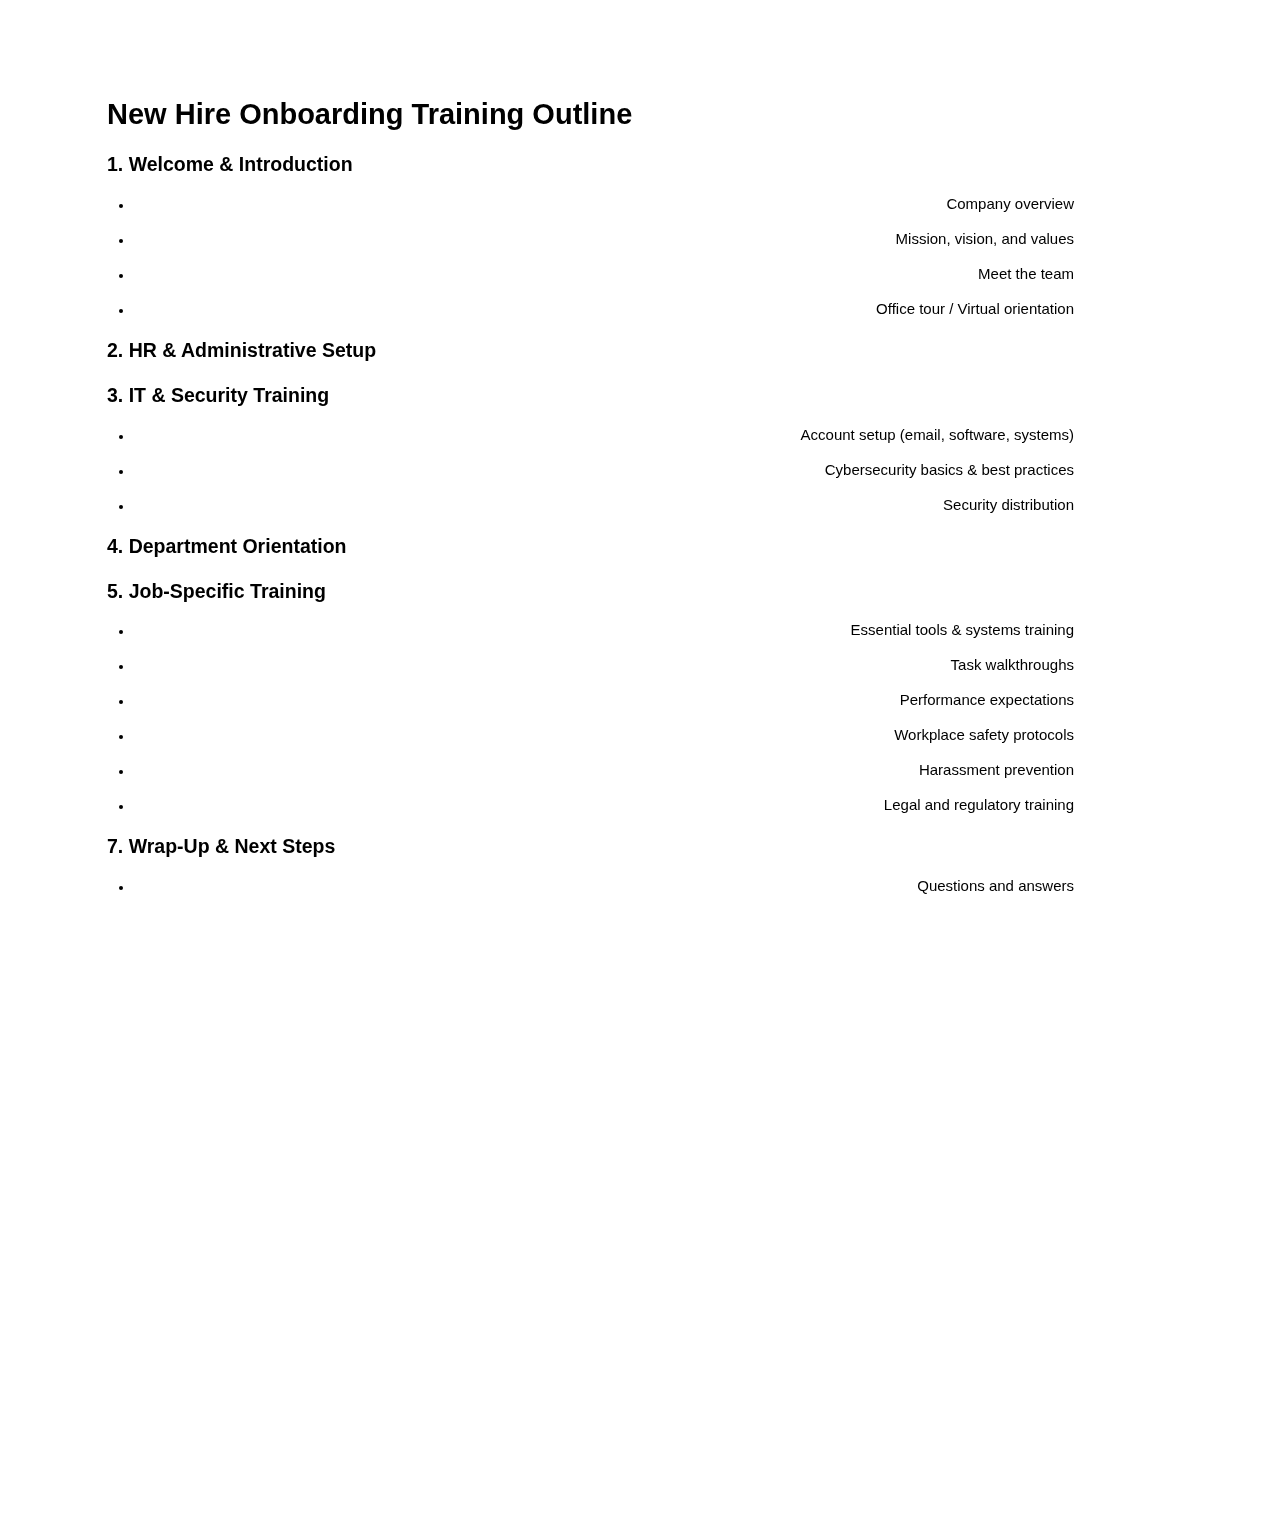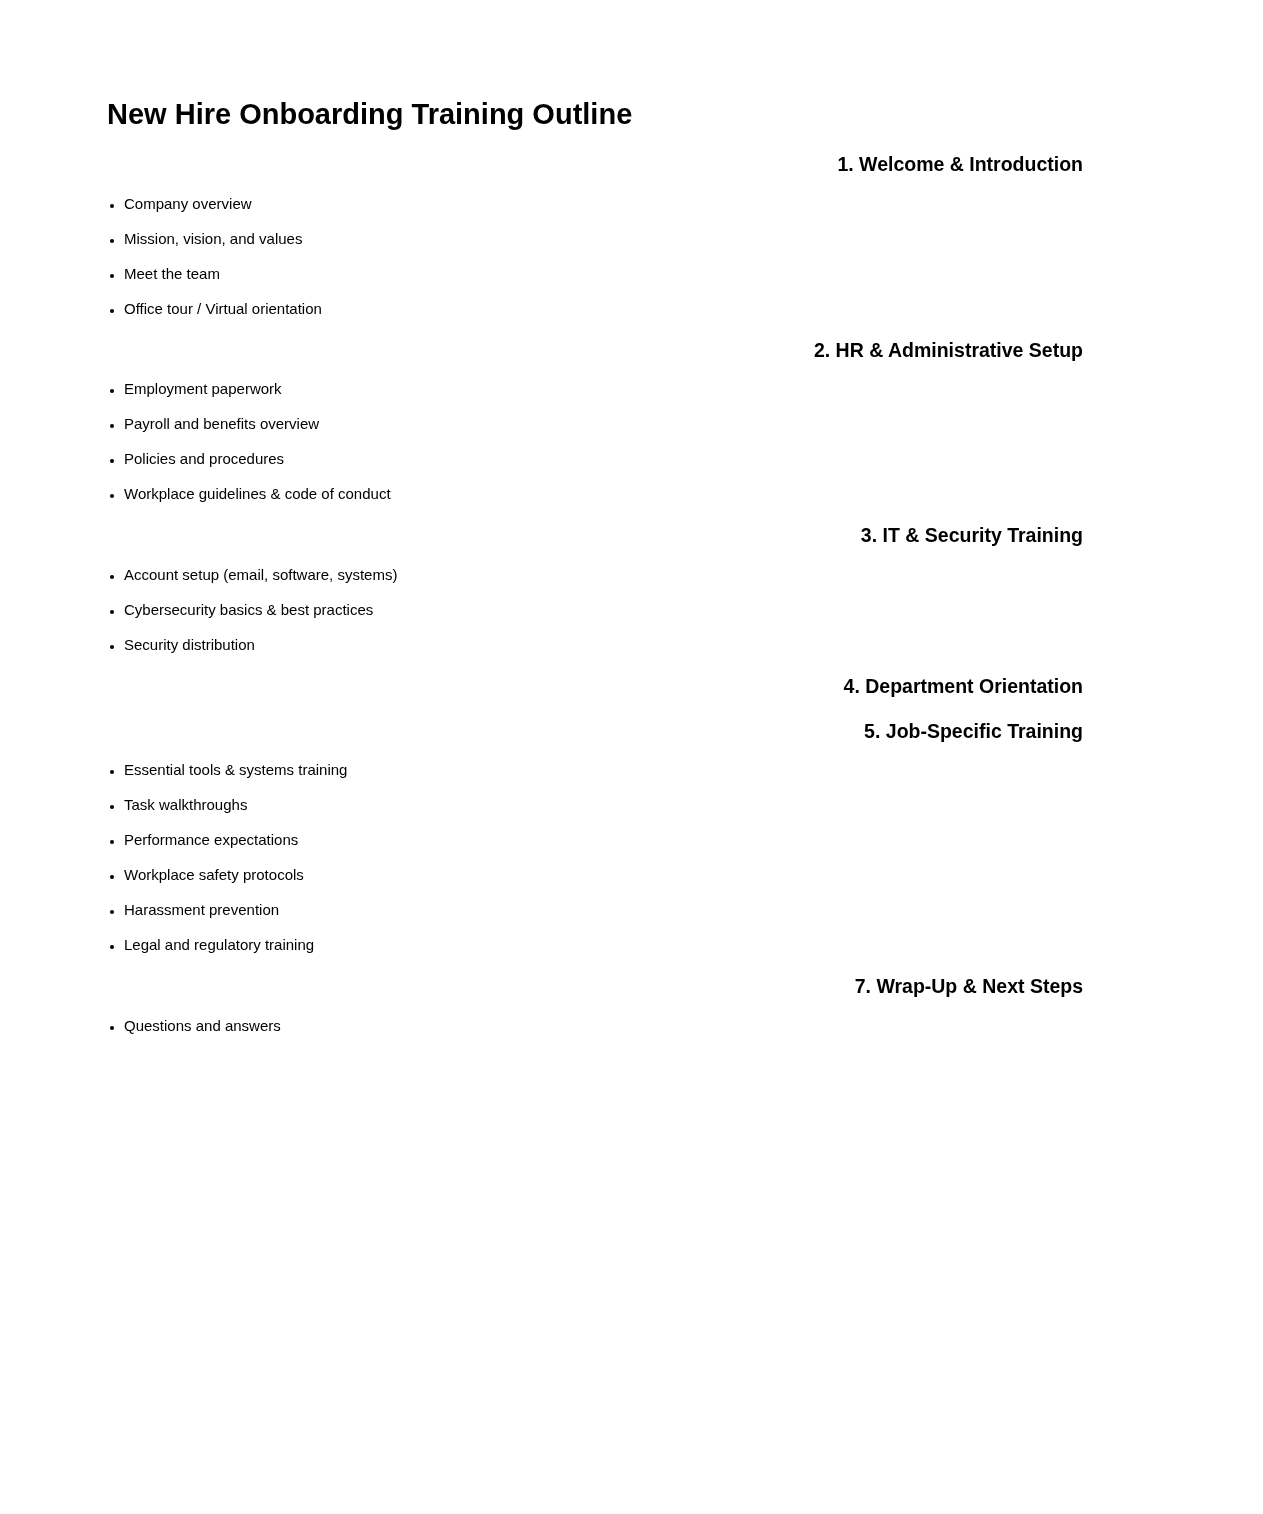--- a/index.html
+++ b/index.html
@@ -23,26 +23,26 @@
     line-height: 1.15;
     margin: 0 0 22px 0;
     color: #000000;
   }
   .section h2 {
     font-size: 19.5px;
     font-weight: bold;
     line-height: 1.2;
     margin: 22px 0 10px 0;
     color: #000000;
-    text-align: right;
   }
   .section ul {
-    margin: 0;
+    margin: 9px;
     padding-left: 17px;
     list-style-type: disc;
+    text-align: right;
   }
   .section li {
     font-size: 15px;
     line-height: 17px;
     margin: 18px 0;
     color: #000000;
   }
   .section li::marker {
     font-size: 12px;
   }
@@ -57,26 +57,20 @@
         <h2>1. Welcome &amp; Introduction</h2>
         <ul>
           <li>Company overview</li>
           <li>Mission, vision, and values</li>
           <li>Meet the team</li>
           <li>Office tour / Virtual orientation</li>
         </ul>
       </div>
       <div class="section">
         <h2>2. HR &amp; Administrative Setup</h2>
-        <ul>
-          <li>Employment paperwork</li>
-          <li>Payroll and benefits overview</li>
-          <li>Policies and procedures</li>
-          <li>Workplace guidelines &amp; code of conduct</li>
-        </ul>
       </div>
       <div class="section">
         <h2>3. IT &amp; Security Training</h2>
         <ul>
           <li>Account setup (email, software, systems)</li>
           <li>Cybersecurity basics &amp; best practices</li>
           <li>Security distribution</li>
         </ul>
       </div>
       <div class="section">

